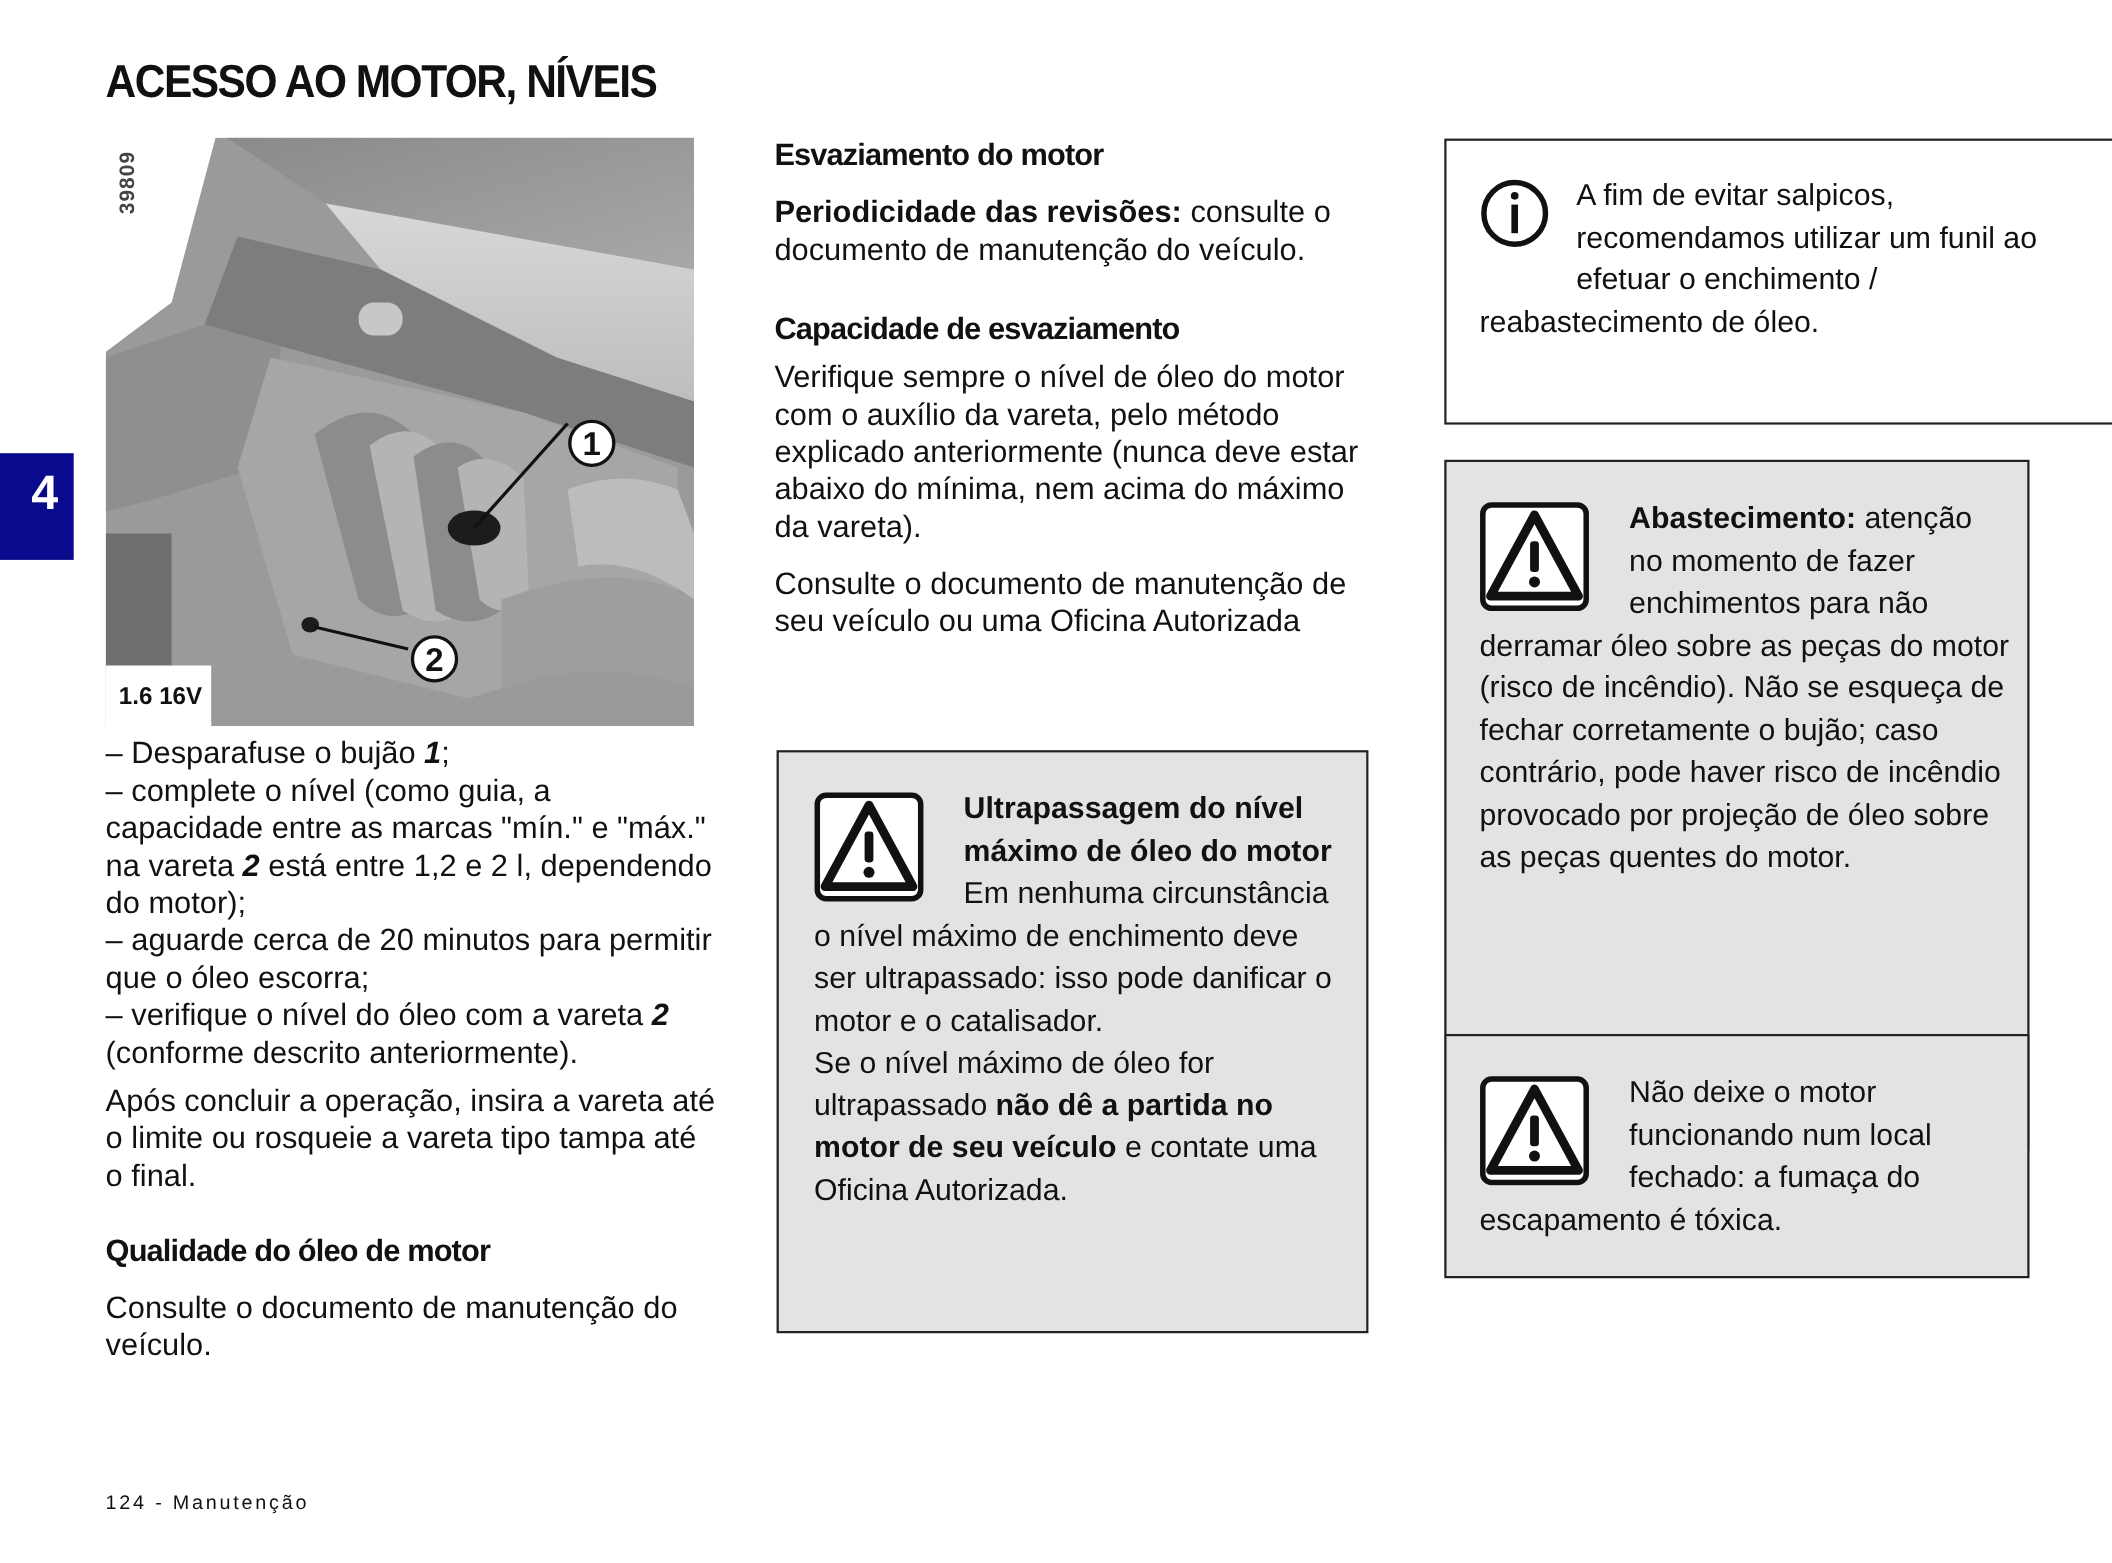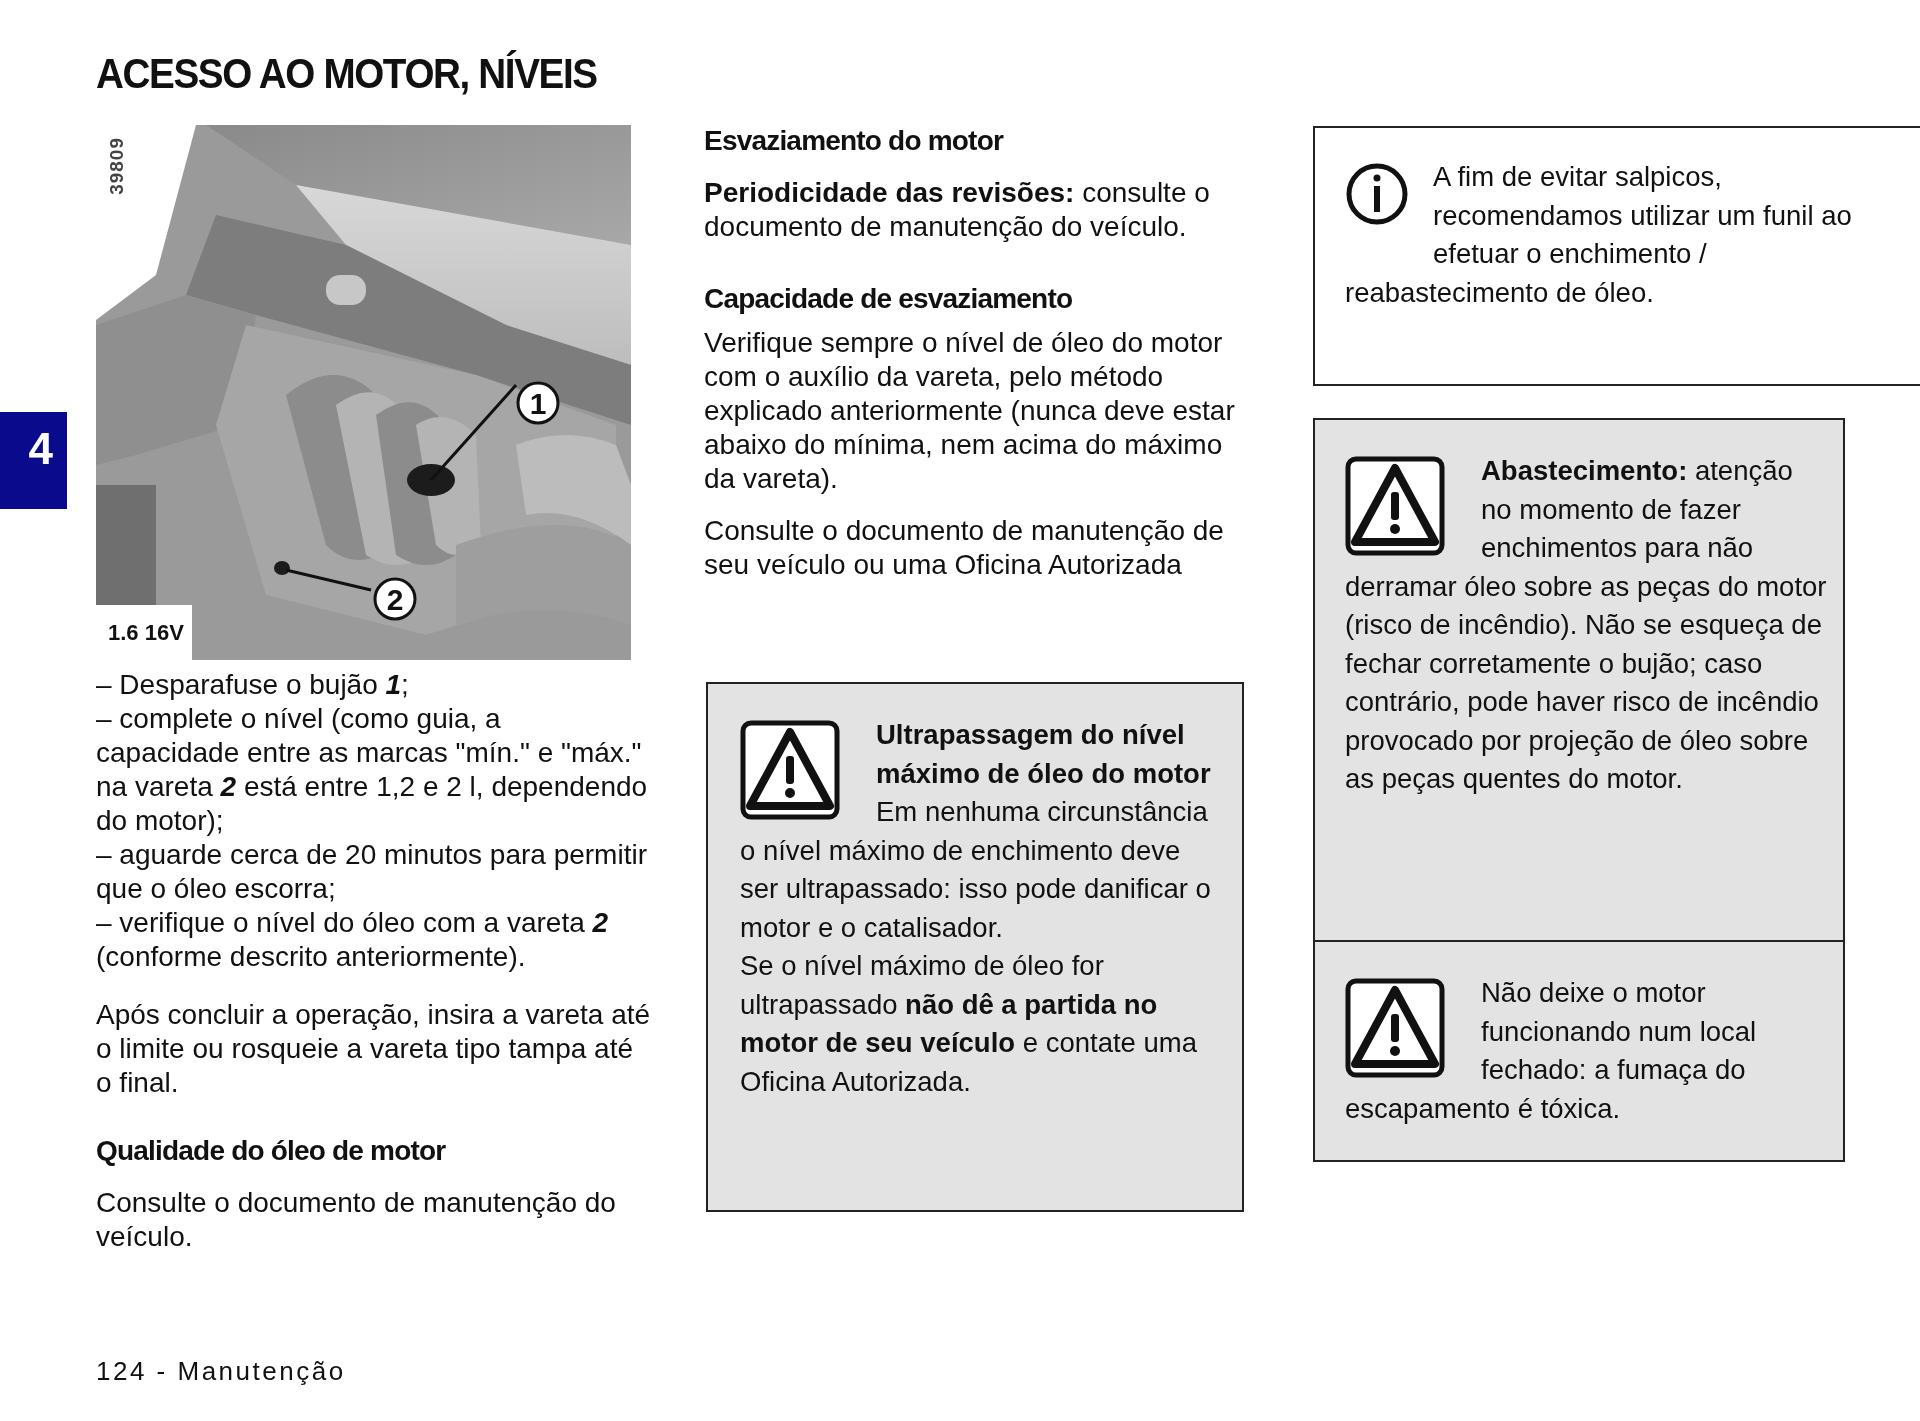--- a/index.html
+++ b/index.html
@@ -21,21 +21,21 @@
   .h2 { font-weight: bold; font-size: 28px; letter-spacing: -0.8px; }
   .left-col { left: 96px; top: 668px; width: 555px; }
   .mid-col { left: 704px; top: 124px; width: 545px; }
   .box { border: 2.5px solid #222; box-sizing: border-box; }
   .box.gray { background: #e3e3e3; }
   .box.white { background: #ffffff; }
   .box-text { font-size: 27.5px; line-height: 38.5px; }
   .warn-icon { float: left; width: 100px; height: 100px; margin: 4px 36px 6px 0; }
   .info-icon { float: left; width: 64px; height: 64px; margin: 4px 24px 10px 0; }
   .bold { font-weight: bold; }
-  .footer { left: 96px; top: 1356px; font-size: 26px; letter-spacing: 2.5px; }
+  .footer { left: 96px; top: 1356px; font-size: 18px; letter-spacing: 2.5px; }
 </style>
 </head>
 <body>
 
 <div class="abs page-title">ACESSO AO MOTOR, NÍVEIS</div>
 
 <div class="abs chapter-tab">4</div>
 
 <div class="abs figure">
   <svg width="535" height="535" viewBox="0 0 535 535" style="position:absolute;left:0;top:0">
@@ -75,21 +75,21 @@
   </svg>
   <div class="figure-num">39809</div>
   <div class="figure-label">1.6 16V</div>
 </div>
 
 <div class="abs col left-col">
   <p><span>– Desparafuse o bujão </span><b><i>1</i></b><span>;</span></p>
   <p><span>– complete o nível (como guia, a capacidade entre as marcas "mín." e "máx." na vareta </span><b><i>2</i></b><span> está entre 1,2 e 2 l, dependendo do motor);</span></p>
   <p><span>– aguarde cerca de 20 minutos para permitir que o óleo escorra;</span></p>
   <p><span>– verifique o nível do óleo com a vareta </span><b><i>2</i></b><span> (conforme descrito anteriormente).</span></p>
-  <p style="margin-top:24px">Após concluir a operação, insira a vareta até o limite ou rosqueie a vareta tipo tampa até o final.</p>
+  <p style="margin-top:10px">Após concluir a operação, insira a vareta até o limite ou rosqueie a vareta tipo tampa até o final.</p>
   <p class="h2" style="margin-top:34px">Qualidade do óleo de motor</p>
   <p style="margin-top:18px">Consulte o documento de manutenção do veículo.</p>
 </div>
 
 <div class="abs col mid-col">
   <p class="h2">Esvaziamento do motor</p>
   <p style="margin-top:18px"><b>Periodicidade das revisões:</b><span> consulte o documento de manutenção do veículo.</span></p>
   <p class="h2" style="margin-top:38px">Capacidade de esvaziamento</p>
   <p style="margin-top:10px">Verifique sempre o nível de óleo do motor com o auxílio da vareta, pelo método explicado anteriormente (nunca deve estar abaixo do mínima, nem acima do máximo da vareta).</p>
   <p style="margin-top:18px">Consulte o documento de manutenção de seu veículo ou uma Oficina Autorizada</p>

